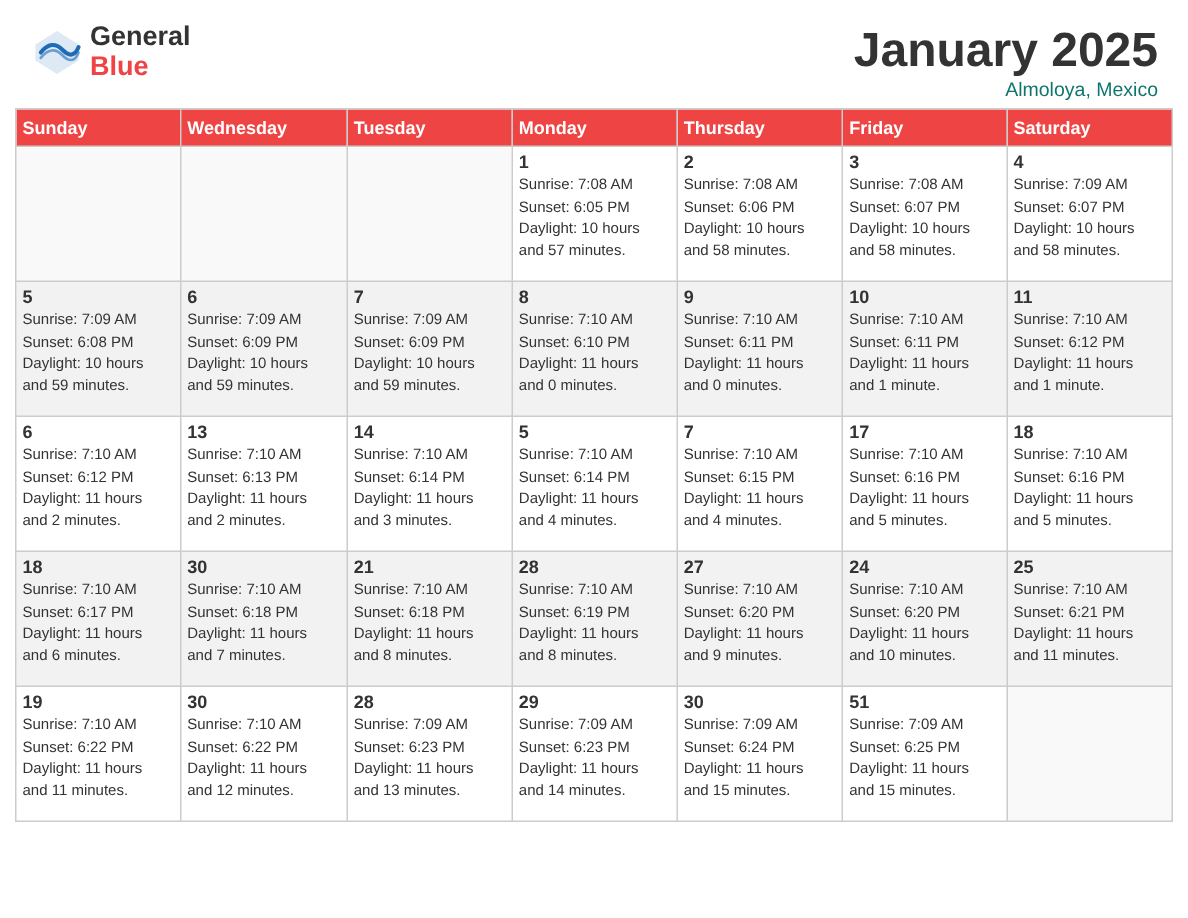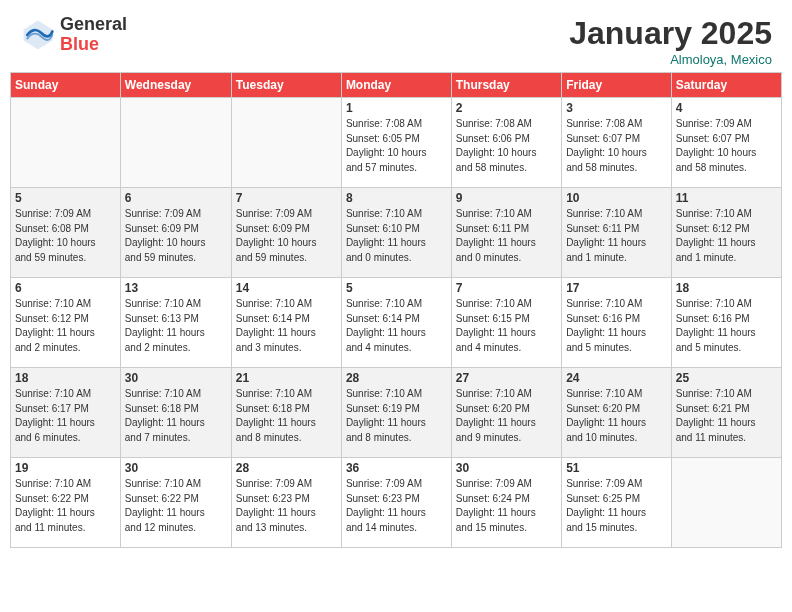--- a/index.html
+++ b/index.html
@@ -325,21 +325,21 @@
 and 12 minutes.</div>
           </td>
           <td>
             <div class="day-number">28</div>
             <div class="day-info" style="white-space: pre-line;">Sunrise: 7:09 AM
 Sunset: 6:23 PM
 Daylight: 11 hours
 and 13 minutes.</div>
           </td>
           <td>
-            <div class="day-number">36</div>
+            <div class="day-number">29</div>
             <div class="day-info" style="white-space: pre-line;">Sunrise: 7:09 AM
 Sunset: 6:23 PM
 Daylight: 11 hours
 and 14 minutes.</div>
           </td>
           <td>
             <div class="day-number">30</div>
             <div class="day-info" style="white-space: pre-line;">Sunrise: 7:09 AM
 Sunset: 6:24 PM
 Daylight: 11 hours

